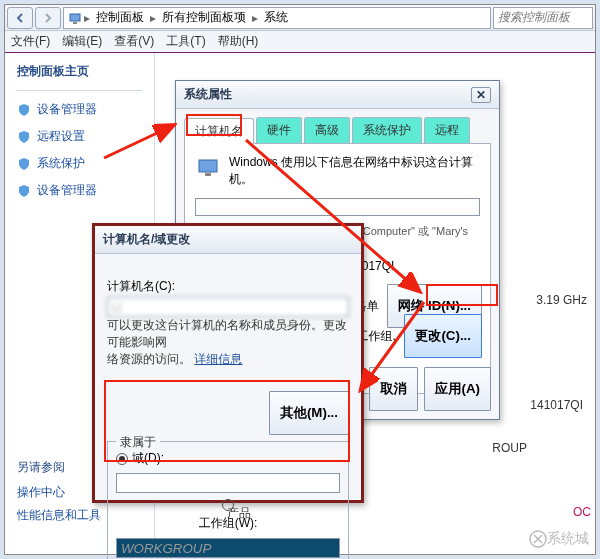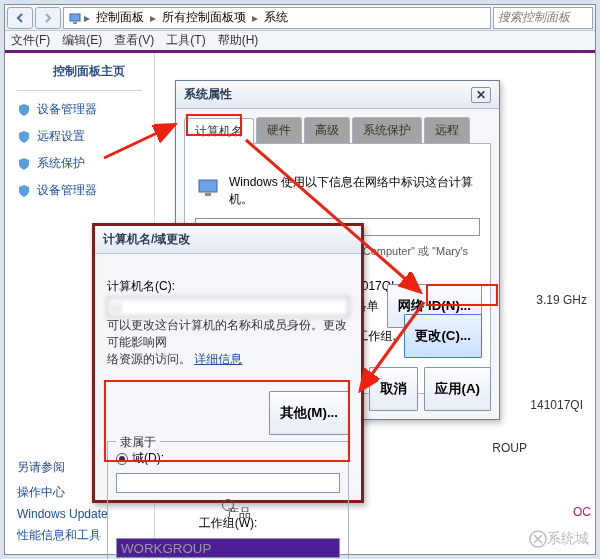--- a/index.html
+++ b/index.html
@@ -7,44 +7,44 @@
     
     .outer { position: absolute; top: 4px; left: 4px; right: 4px; bottom: 4px; border: 1px solid #888; background: #fff; }
     
     .addr-bar { height: 26px; background: linear-gradient(#f7f9fc,#e7edf5); border-bottom: 1px solid #c0c8d4; display: flex; align-items: center; padding: 2px; gap: 2px; }
     .nav-btn { width: 26px; height: 22px; border: 1px solid #9aa6b8; background: #eef3fa; border-radius: 3px; display:flex; align-items:center; justify-content:center; }
     .crumbs { flex: 1; height: 22px; border: 1px solid #9aa6b8; background: #fff; display: flex; align-items: center; padding: 0 4px; gap: 2px; }
     .crumb { padding: 0 4px; }
     .crumb-sep { color: #666; }
     .search-box { width: 100px; height: 22px; border: 1px solid #9aa6b8; background: #fff; display:flex; align-items:center; padding:0 4px; color:#7a7a7a; font-style: italic; }
     
-    .menu-bar { height: 22px; background: #f2f5fa; border-bottom: 3px solid #701a75; display: flex; align-items: center; padding: 0 6px; gap: 12px; color: #333; }
+    .menu-bar { height: 22px; background: #f2f5fa; border-bottom: 1px solid #701a75; display: flex; align-items: center; padding: 0 6px; gap: 12px; color: #333; }
     
     .client { display: flex; height: calc(100% - 48px); }
     .sidebar { width: 150px; background: #fff; border-right: 1px solid #d4dbe6; padding: 10px 12px; }
-    .sidebar-title { font-weight: bold; color: #2a4e8a; margin-bottom: 10px; margin-left: 36px; }
+    .sidebar-title { font-weight: bold; color: #2a4e8a; margin-bottom: 10px; }
     .side-item { display: flex; align-items: center; gap: 6px; margin-bottom: 10px; color: #1a4e9e; cursor: pointer; }
     .side-icon { width: 14px; height: 14px; }
     .side-sep { height: 1px; background: #d0d6e0; margin: 6px 0 10px; }
     .see-also { color: #2a4e8a; margin: 260px 0 8px; }
     .side-link { color: #1a4e9e; margin-bottom: 6px; cursor:pointer; }
     
     .main { flex: 1; position: relative; background: #fff; }
     .main-inner { position: absolute; right: 8px; top: 240px; color:#333; }
     .watermark { position:absolute; right:6px; bottom:6px; color:#bbb; font-size:14px; display:flex; align-items:center; }
     
     
     .dlg1 { position: absolute; left: 175px; top: 80px; width: 325px; height: 340px; background: #f4f6f9; border: 1px solid #6a7d96; box-shadow: 2px 3px 6px rgba(0,0,0,0.25); }
     .dlg-title { height: 28px; background: linear-gradient(#f9fbfd,#e2e9f2); border-bottom: 1px solid #b7c2d2; display: flex; align-items: center; justify-content: space-between; padding: 0 8px; color: #2a3b55; font-weight: bold; }
     .dlg-close { width: 20px; height:16px; border:1px solid #8a96a8; border-radius:2px; display:flex; align-items:center;justify-content:center; }
     .tabs { display: flex; margin: 8px 8px 0; border-bottom: 1px solid #aab3c2; }
-    .tab { padding: 4px 10px; border: 1px solid #aab3c2; border-bottom: none; background: #a3a3a3; margin-right: 2px; border-radius: 3px 3px 0 0; color:#333; }
+    .tab { padding: 4px 10px; border: 1px solid #aab3c2; border-bottom: none; background: #5eead4; margin-right: 2px; border-radius: 3px 3px 0 0; color:#333; }
     .tab.active { background: #fff; position: relative; top: 1px; }
     .tab-body { background: #fff; margin: 0 8px 8px; border: 1px solid #aab3c2; border-top:none; padding: 10px; height: 250px; position:relative; }
-    .info-row { display:flex; margin-bottom:8px; gap:6px;margin-top:20px; }
+    .info-row { display:flex; margin-bottom:8px; gap:6px; }
     .btn { padding: 12px 10px; border: 1px solid #8594ab; background: linear-gradient(#fbfdff,#e5ecf5); border-radius:1px; cursor:pointer;font-weight:bold; }
     .btn-row-bottom { position:absolute; bottom:8px; right:8px; display:flex; gap:6px; }
     
     
     .dlg2 { position: absolute; left: 92px; top: 223px; width: 272px; height: 280px; background: #f4f6f9; border: 3px solid #7f1d1d; box-shadow: 2px 3px 6px rgba(0,0,0,0.3); }
     .dlg2-body { padding: 10px 12px; }
     .input { width: 100%; height: 20px; border:1px solid #8a96a8; padding:0 4px; background:#fff; color:#666; margin-top: 2px;}
     .group { border: 1px solid #aab3c2; padding: 8px; margin-top: 6px; position:relative; }
     .group-legend { position:absolute; top:-8px; left:8px; background:#f4f6f9; padding:0 4px; color:#333;}
     .radio-row { display:flex; align-items:center; gap:4px; margin-bottom:4px; }
@@ -123,21 +123,20 @@
         </div>
       <div class="side-item">
           <svg class="side-icon" viewBox="0 0 14 14">
             <path d="M7 1 L12 3 V7 C12 10 9 12 7 13 C5 12 2 10 2 7 V3 Z" fill="#5a9de0"></path>
           </svg>
           <span>设备管理器</span>
         </div>
 
       <div class="see-also">另请参阅</div>
       <div class="side-link">操作中心</div>
-      <div class="side-link">Windows Update</div>
       <div class="side-link">性能信息和工具</div>
     </div>
 
     <div class="main">
       <div class="main-inner">3.19 GHz</div>
       <div style="position:absolute; right:12px; top:345px; color:#333;">141017QI</div>
       <div style="position:absolute; right:68px; top:388px; color:#333;">ROUP</div>
       <div style="position:absolute; left:72px; top:432px; color:#333;">Windows 已激活</div>
       <div style="position:absolute; left:72px; top:452px; color:#333;">产品</div>
       <div style="position:absolute; right:4px; top:452px; color:#be185d;">OC</div>
@@ -218,21 +217,21 @@
       <div class="group-legend">隶属于</div>
       <div class="radio-row">
         <span class="radio checked"></span>
         <span>域(D):</span>
       </div>
       <input class="input" value="" style="">
       <div class="radio-row" style="margin-top:6px;flex-direction:column;">
         <span class="radio"></span>
         <span>工作组(W):</span>
       </div>
-      <input class="input" style="color: rgb(153, 153, 153); background: #4c1d95;" value="WORKGROUP">
+      <input class="input" style="color: rgb(153, 153, 153); background: #0c4a6e; font-style: italic;" value="WORKGROUP">
     </div>
   </div>
   <div class="dlg2-btns">
     <button class="btn">确定</button>
     <button class="btn">取消</button>
   </div>
 </div>
 
 <div class="hl" style="left:186px; top:114px; width:56px; height:22px;"></div>
 <div class="hl" style="left:426px; top:284px; width:72px; height:22px;"></div>

